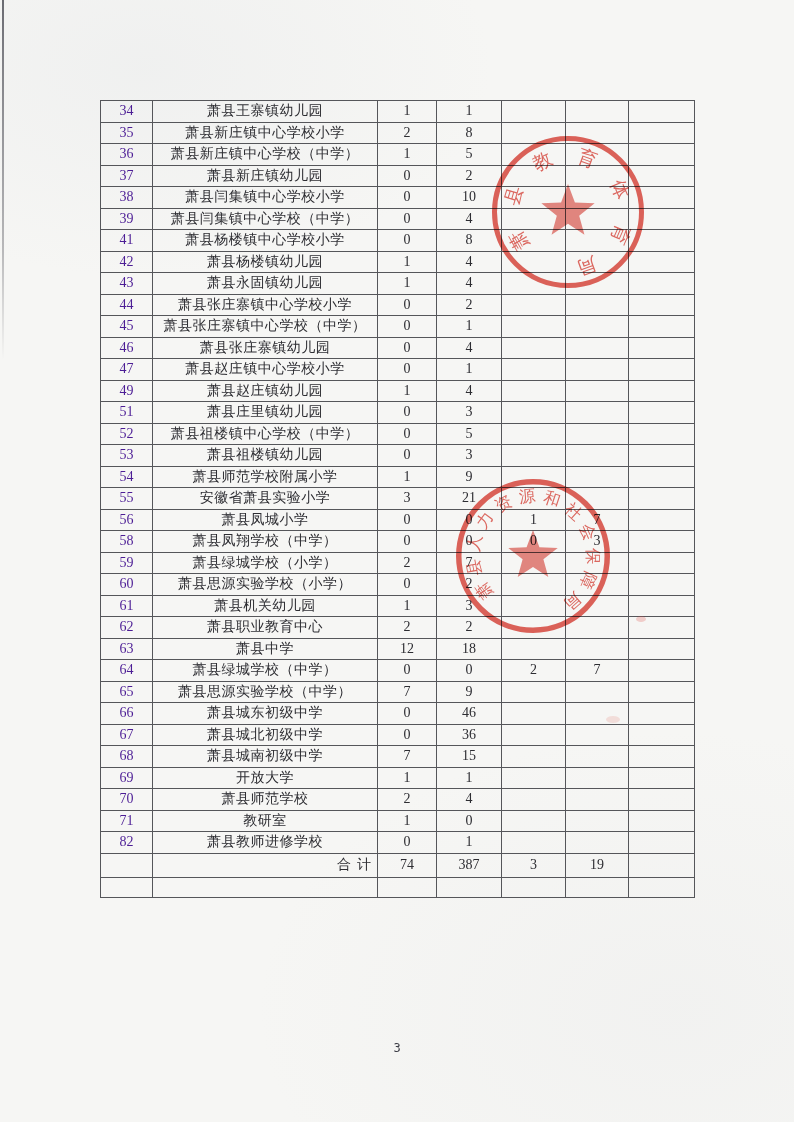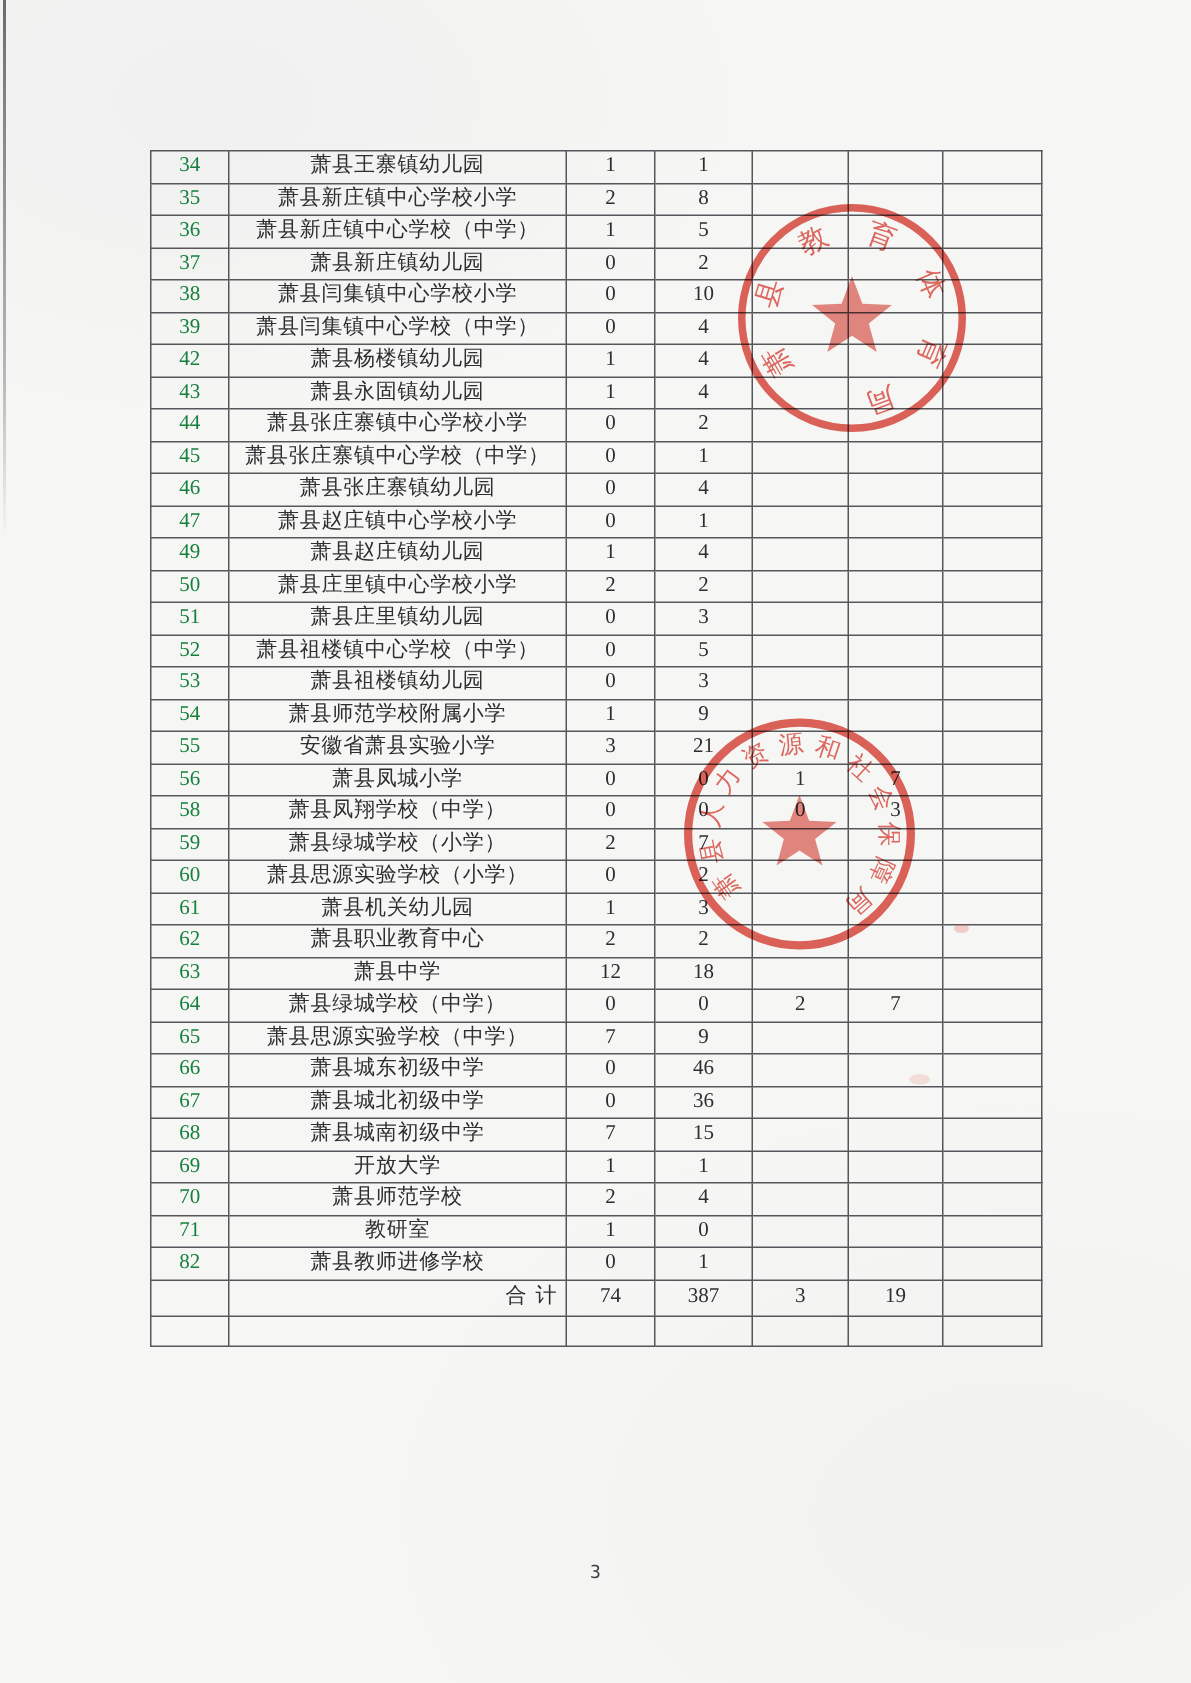--- a/index.html
+++ b/index.html
@@ -24,21 +24,21 @@
     border-collapse:collapse;table-layout:fixed;
   }
   table.doc td{
     border:1px solid #55565a;
     padding:0;overflow:hidden;white-space:nowrap;
     font-size:14px;line-height:1;vertical-align:middle;
   }
   tr.data-row{height:21.5px;}
   tr.total-row{height:24px;}
   tr.empty-row{height:20px;}
-  td.c-no{text-align:center;font-size:13.5px;color:#15803d;}
+  td.c-no{text-align:center;font-size:13.5px;color:#4c1d95;}
   td.c-name{text-align:center;padding-left:7px;letter-spacing:.5px;}
   td.c-val{text-align:center;font-size:14px;}
   td.c-total-label{text-align:right;letter-spacing:6px;}
   .page-number{
     position:absolute;left:0;top:1041px;width:794px;text-align:center;
     font-size:12px;color:#3c3d46;letter-spacing:0;
     font-family:"DejaVu Sans Mono","Liberation Mono",monospace;
   }
   svg.seal{position:absolute;mix-blend-mode:multiply;pointer-events:none;}
   .smudge{position:absolute;border-radius:50%;background:rgba(224,80,70,.25);pointer-events:none;}
@@ -108,20 +108,29 @@
       <tr class="data-row">
         <td class="c-no">39</td>
         <td class="c-name">萧县闫集镇中心学校（中学）</td>
         <td class="c-val">0</td>
         <td class="c-val">4</td>
         <td class="c-val"></td>
         <td class="c-val"></td>
         <td class="c-val"></td>
       </tr>
       <tr class="data-row">
+        <td class="c-no">41</td>
+        <td class="c-name">萧县杨楼镇中心学校小学</td>
+        <td class="c-val">0</td>
+        <td class="c-val">8</td>
+        <td class="c-val"></td>
+        <td class="c-val"></td>
+        <td class="c-val"></td>
+      </tr>
+      <tr class="data-row">
         <td class="c-no">42</td>
         <td class="c-name">萧县杨楼镇幼儿园</td>
         <td class="c-val">1</td>
         <td class="c-val">4</td>
         <td class="c-val"></td>
         <td class="c-val"></td>
         <td class="c-val"></td>
       </tr>
       <tr class="data-row">
         <td class="c-no">43</td>
@@ -166,29 +175,20 @@
         <td class="c-val">1</td>
         <td class="c-val"></td>
         <td class="c-val"></td>
         <td class="c-val"></td>
       </tr>
       <tr class="data-row">
         <td class="c-no">49</td>
         <td class="c-name">萧县赵庄镇幼儿园</td>
         <td class="c-val">1</td>
         <td class="c-val">4</td>
-        <td class="c-val"></td>
-        <td class="c-val"></td>
-        <td class="c-val"></td>
-      </tr>
-      <tr class="data-row">
-        <td class="c-no">50</td>
-        <td class="c-name">萧县庄里镇中心学校小学</td>
-        <td class="c-val">2</td>
-        <td class="c-val">2</td>
         <td class="c-val"></td>
         <td class="c-val"></td>
         <td class="c-val"></td>
       </tr>
       <tr class="data-row">
         <td class="c-no">51</td>
         <td class="c-name">萧县庄里镇幼儿园</td>
         <td class="c-val">0</td>
         <td class="c-val">3</td>
         <td class="c-val"></td>

